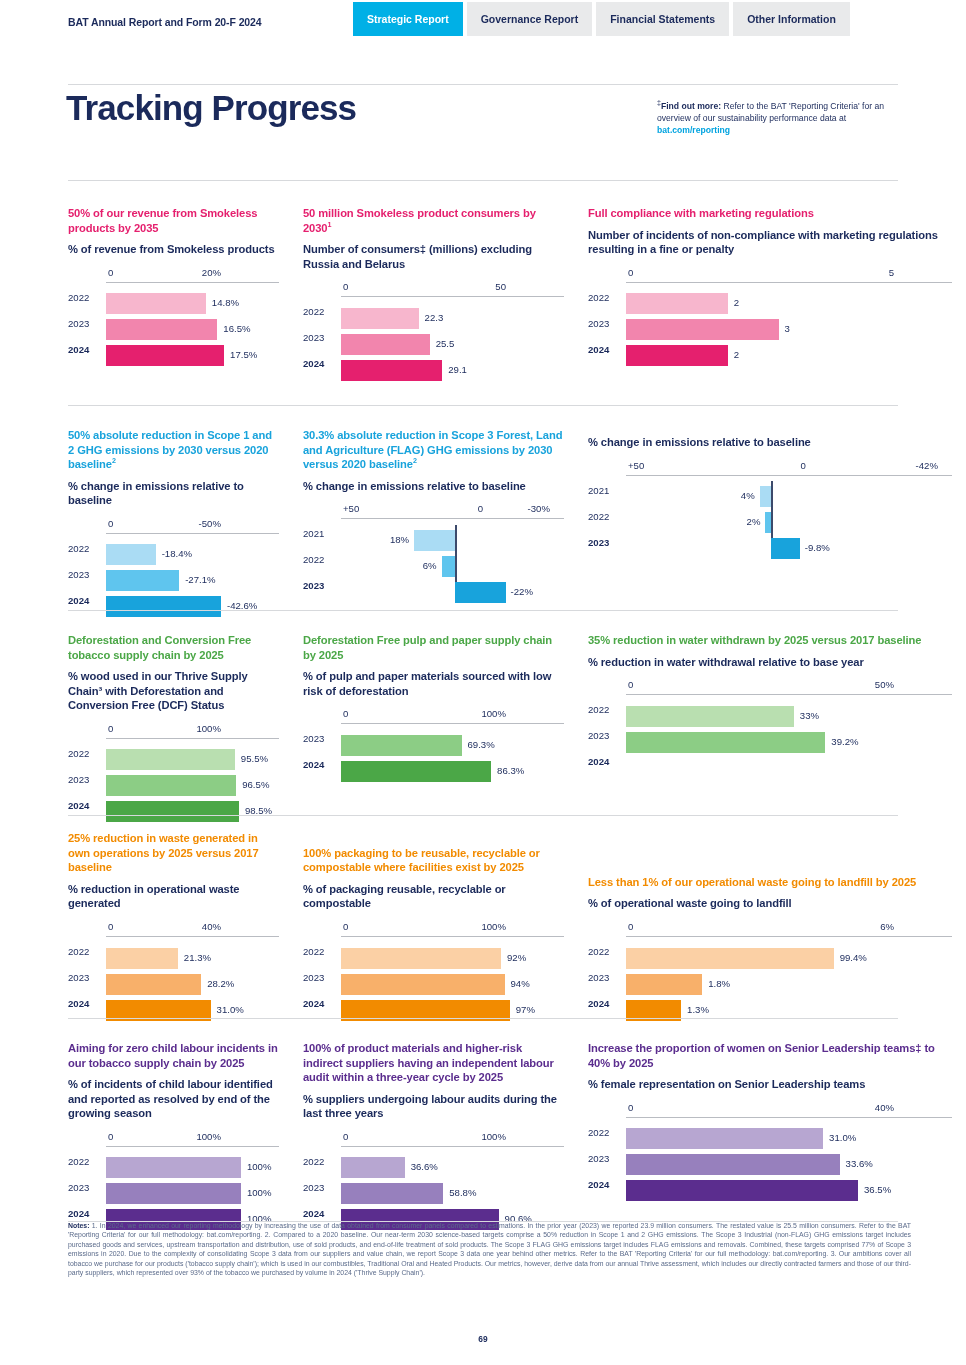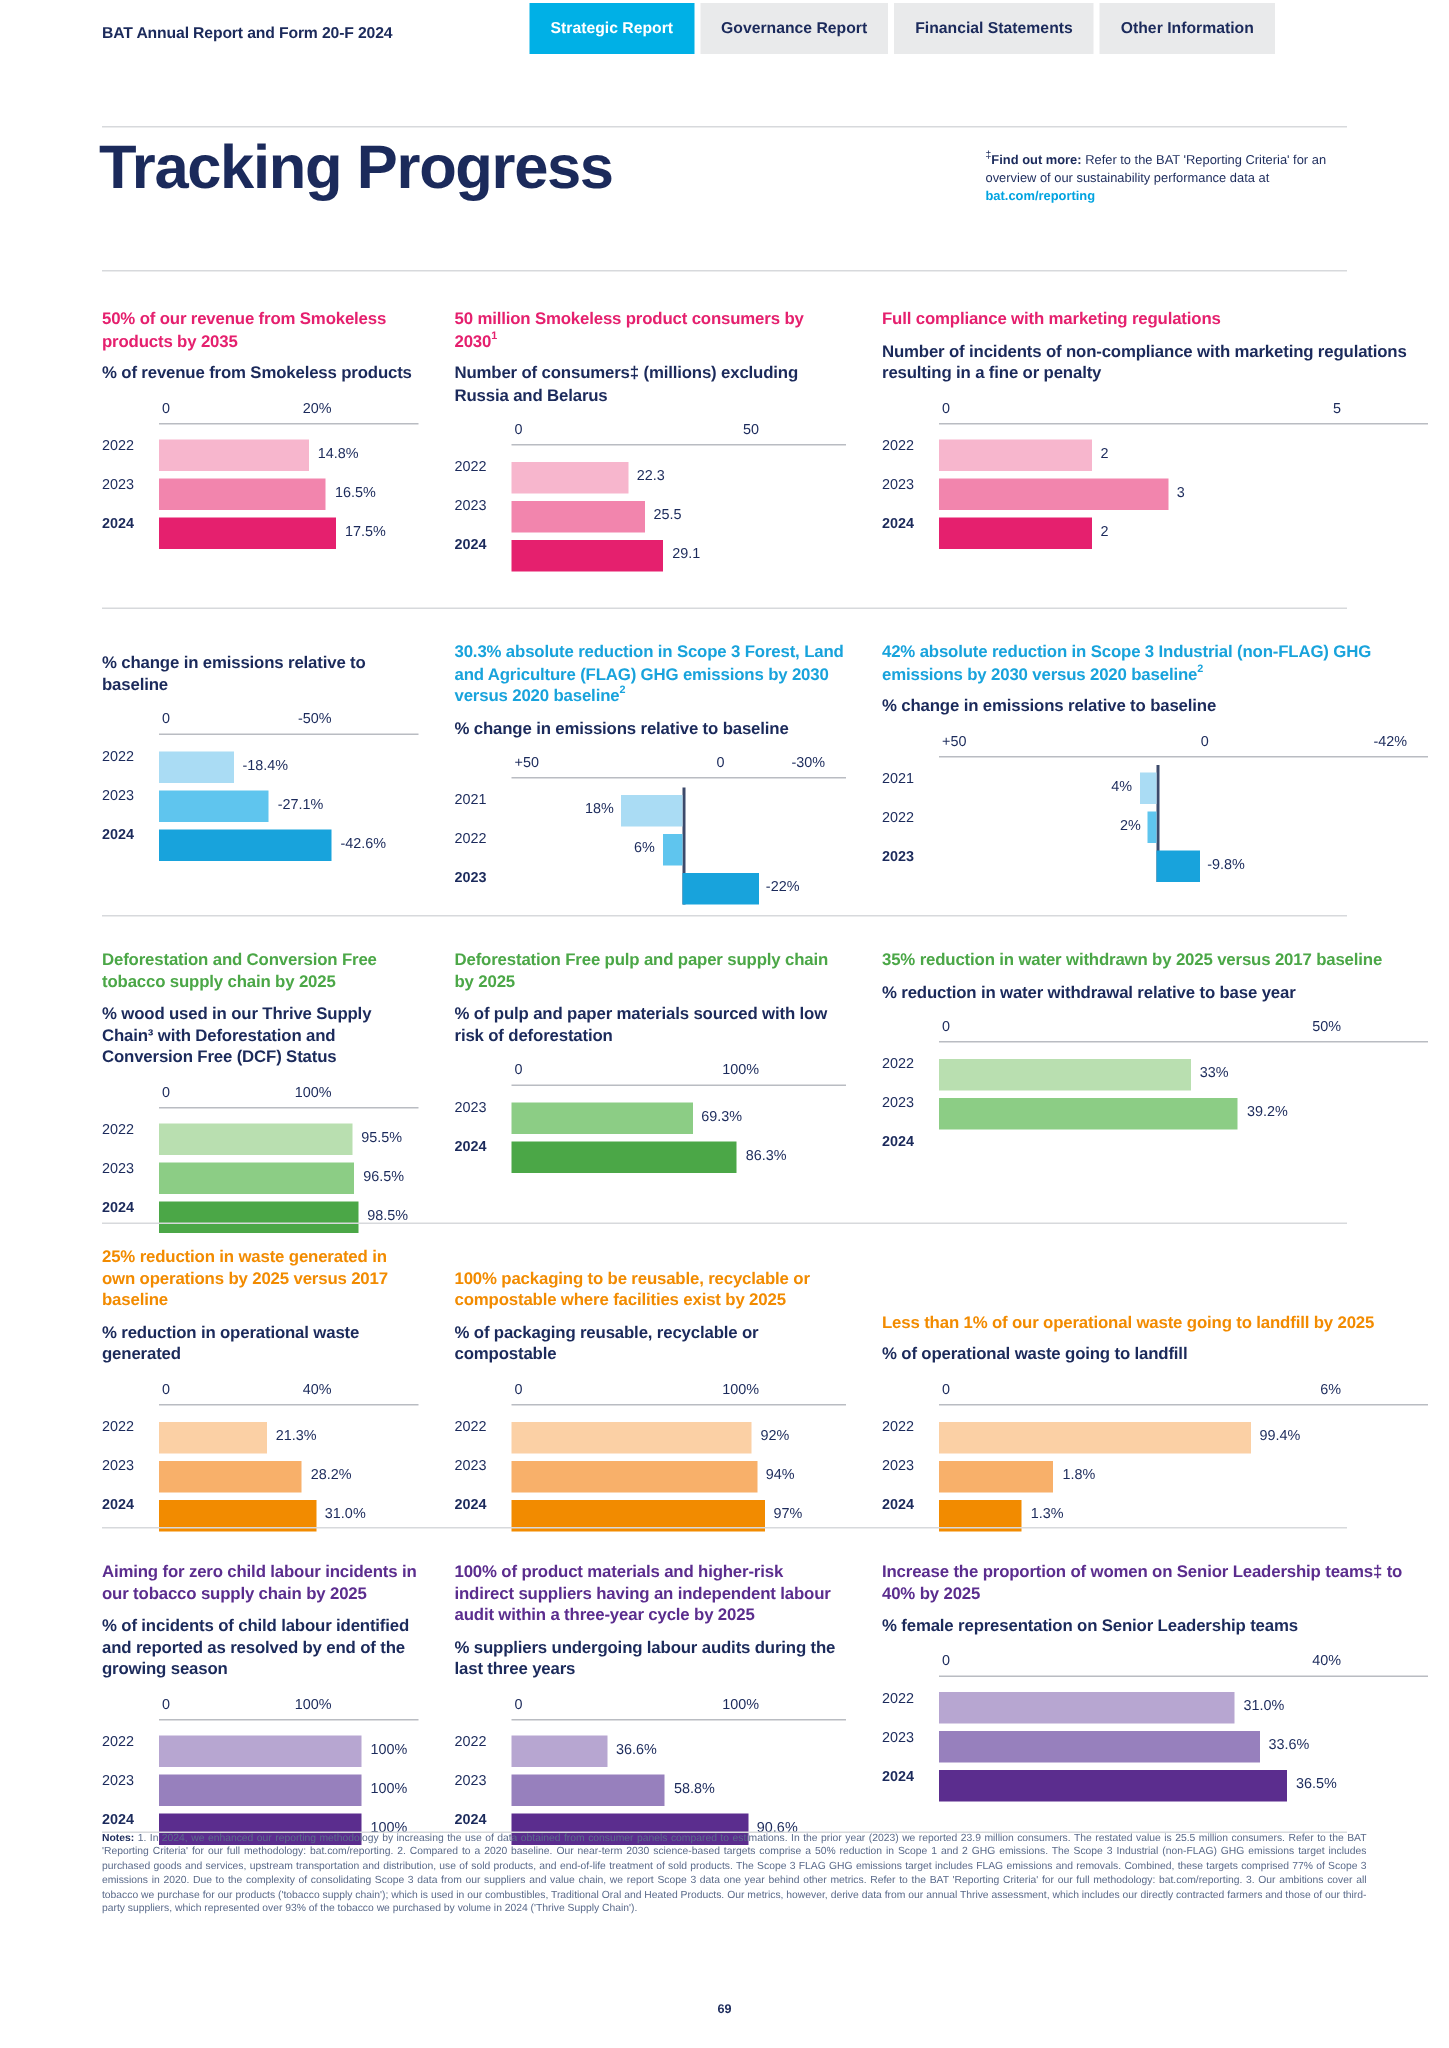--- a/index.html
+++ b/index.html
@@ -28,21 +28,21 @@
     background: #e9eaeb; color: #1b2a5b; white-space: nowrap;
   }
   .tab.active { background: #00b0e6; color: #ffffff; }
 
   
   .rule-top {
     position: absolute; left: 68px; top: 84px; width: 830px; height: 1px; background: #d7d9dc;
   }
   .page-title {
     position: absolute; left: 66px; top: 88px;
-    font-size: 41px; font-weight: bold; color: #1b2a5b; letter-spacing: -0.9px;
+    font-size: 35px; font-weight: bold; color: #1b2a5b; letter-spacing: -0.9px;
   }
   .findout {
     position: absolute; left: 633px; top: 101px; width: 268px;
     font-size: 8.6px; line-height: 11.8px; color: #1b2a5b;
   }
   .findout-text { margin-left: 24px; }
   .findout-text b { font-weight: bold; }
   .findout-text .sup { font-size: 7px; vertical-align: super; }
   .findout-link { color: #00a3e0; font-weight: bold; }
 
@@ -245,20 +245,21 @@
                   </div>
                 </div>
               </div>
             </div>
           </div>
         </div>
       </div>
       <div class="row" style="height: 205px;">
         <div class="cell c1">
           <div class="cell-inner">
+            <div class="goal" style="color: rgb(24, 163, 220);"><span>50% absolute reduction in Scope 1 and 2 GHG emissions by 2030 versus 2020 baseline</span><span class="sup">2</span></div>
             <div class="kpi">% change in emissions relative to baseline</div>
             <div class="chart">
               <div class="axis">
                 <span class="lbl left">0</span>
                 <span class="lbl right" style="right: 58px;">-50%</span>
               </div>
               <div class="axis-line"></div>
               <div class="bars">
                 <div class="barrow">
                   <div class="year">2022</div>
@@ -318,21 +319,20 @@
                     <div class="bar" style="background: rgb(24, 163, 220); left: 51.25%; width: 22.55%;"></div>
                     <div class="val" style="left: 73.8%; margin-left: 5px;">-22%</div>
                   </div>
                 </div>
               </div>
             </div>
           </div>
         </div>
         <div class="cell c3">
           <div class="cell-inner">
-            <div class="goal" style="color: rgb(24, 163, 220);"><span>42% absolute reduction in Scope 3 Industrial (non-FLAG) GHG emissions by 2030 versus 2020 baseline</span><span class="sup">2</span></div>
             <div class="kpi">% change in emissions relative to baseline</div>
             <div class="chart">
               <div class="axis">
                 <span class="lbl left">+50</span>
                 <span class="lbl mid" style="left: 54.3478%;">0</span>
                 <span class="lbl right" style="right: 14px;">-42%</span>
               </div>
               <div class="axis-line"></div>
               <div class="bars">
                 <div class="barrow">

